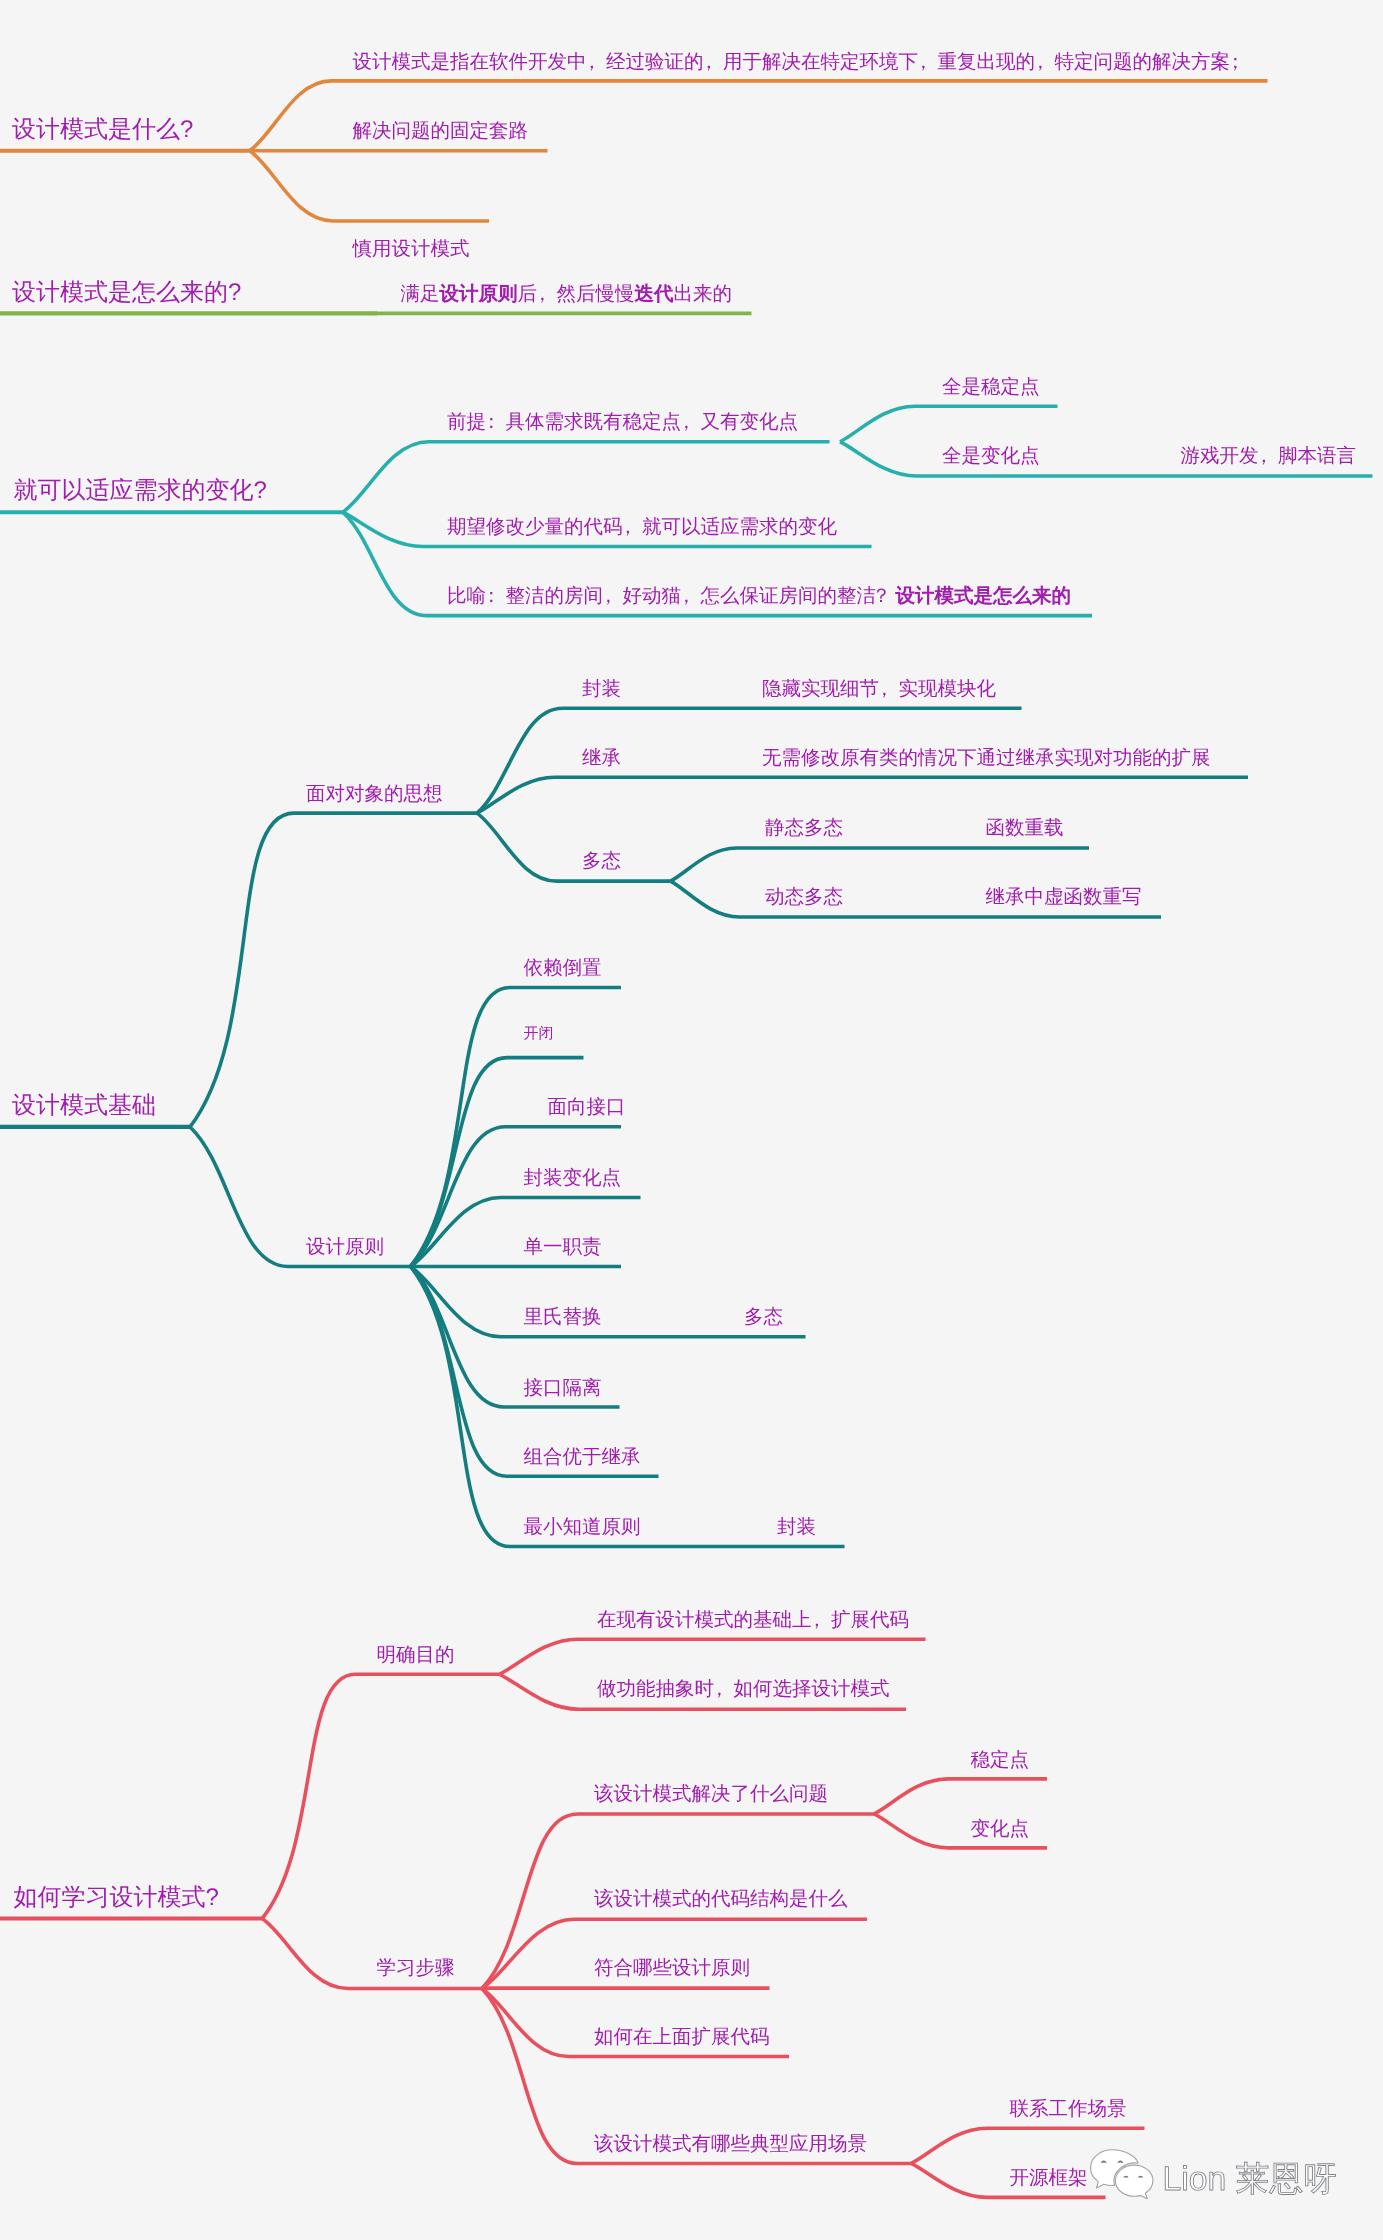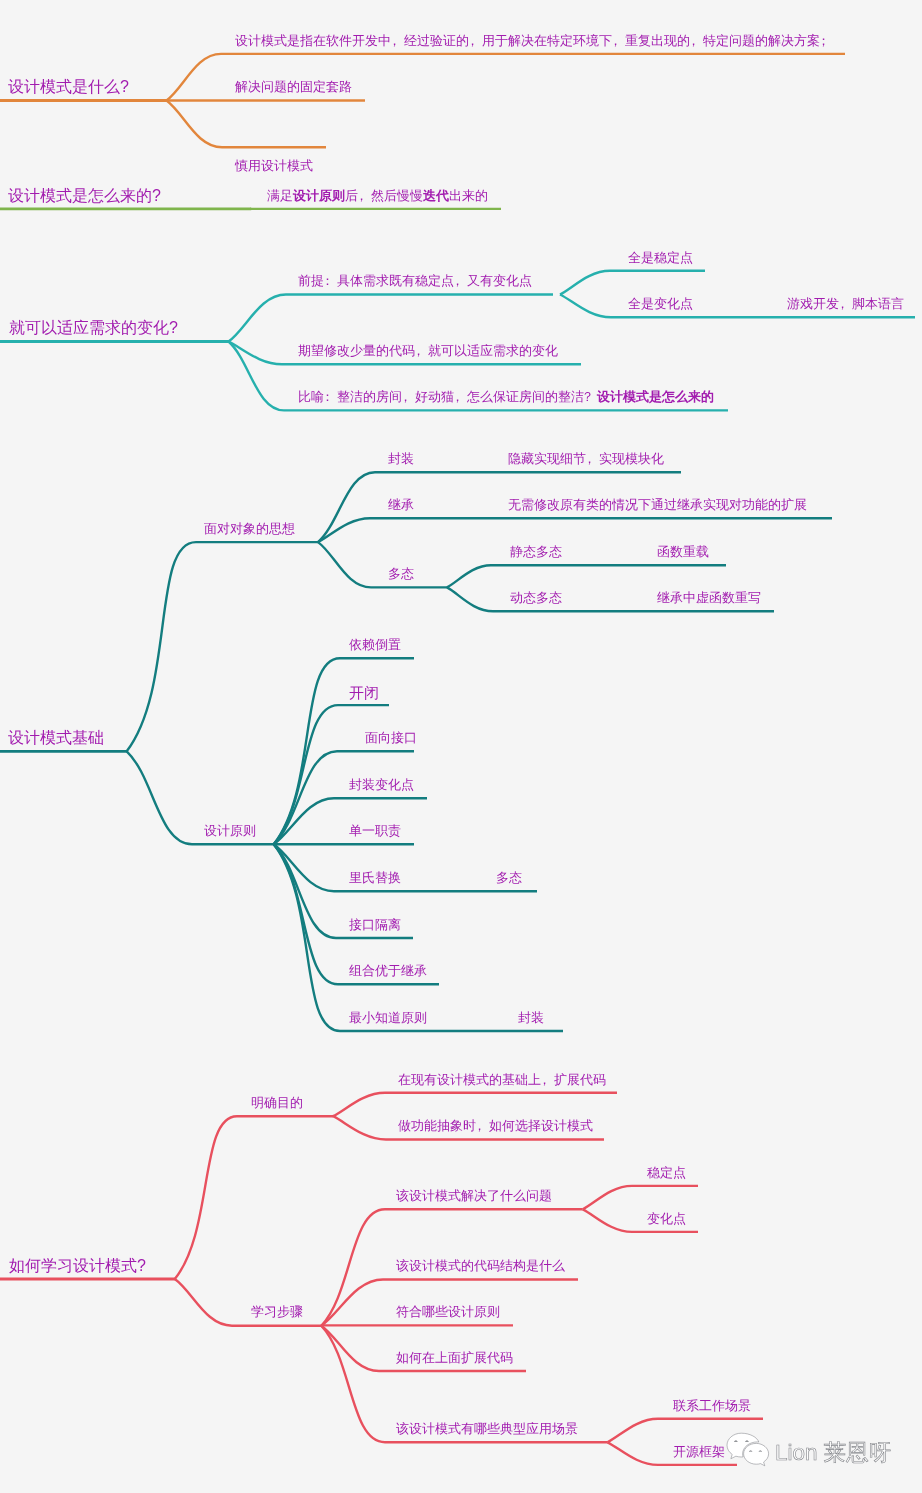--- a/index.html
+++ b/index.html
@@ -85,21 +85,21 @@
     <div class="lbl lvl2" style="left: 508px; font-size: 13px; top: 451.9px;">隐藏实现细节<span class="pk">，</span>实现模块化</div>
     <div class="lbl lvl2" style="left: 388px; font-size: 13px; top: 497.9px;">继承</div>
     <div class="lbl lvl2" style="left: 508px; font-size: 13px; top: 497.9px;">无需修改原有类的情况下通过继承实现对功能的扩展</div>
     <div class="lbl lvl2" style="left: 388px; font-size: 13px; top: 567.1px;">多态</div>
     <div class="lbl lvl3" style="left: 510px; font-size: 13px; top: 545px;">静态多态</div>
     <div class="lbl lvl3" style="left: 657px; font-size: 13px; top: 545px;">函数重载</div>
     <div class="lbl lvl3" style="left: 510px; font-size: 13px; top: 591px;">动态多态</div>
     <div class="lbl lvl3" style="left: 657px; font-size: 13px; top: 591px;">继承中虚函数重写</div>
     <div class="lbl lvl1" style="left: 204px; font-size: 13px; top: 824px;">设计原则</div>
     <div class="lbl lvl2" style="left: 349px; font-size: 13px; top: 638px;">依赖倒置</div>
-    <div class="lbl lvl2" style="left: 349px; font-size: 15px; top: 684.8px;">开闭</div>
+    <div class="lbl lvl2" style="left: 349px; font-size: 10px; top: 684.8px;">开闭</div>
     <div class="lbl lvl2" style="left: 349px; font-size: 13px; top: 730.9px; margin-left: 16px;">面向接口</div>
     <div class="lbl lvl2" style="left: 349px; font-size: 13px; top: 778px;">封装变化点</div>
     <div class="lbl lvl2" style="left: 349px; font-size: 13px; top: 824px;">单一职责</div>
     <div class="lbl lvl2" style="left: 349px; font-size: 13px; top: 870.9px;">里氏替换</div>
     <div class="lbl lvl2" style="left: 496px; font-size: 13px; top: 870.9px;">多态</div>
     <div class="lbl lvl2" style="left: 349px; font-size: 13px; top: 917.7px;">接口隔离</div>
     <div class="lbl lvl2" style="left: 349px; font-size: 13px; top: 963.9px;">组合优于继承</div>
     <div class="lbl lvl2" style="left: 349px; font-size: 13px; top: 1010.7px;">最小知道原则</div>
     <div class="lbl lvl2" style="left: 518px; font-size: 13px; top: 1010.7px;">封装</div>
     <div class="lbl lvl0" style="left: 9px; font-size: 16px; top: 1257.7px;">如何学习设计模式?</div>

